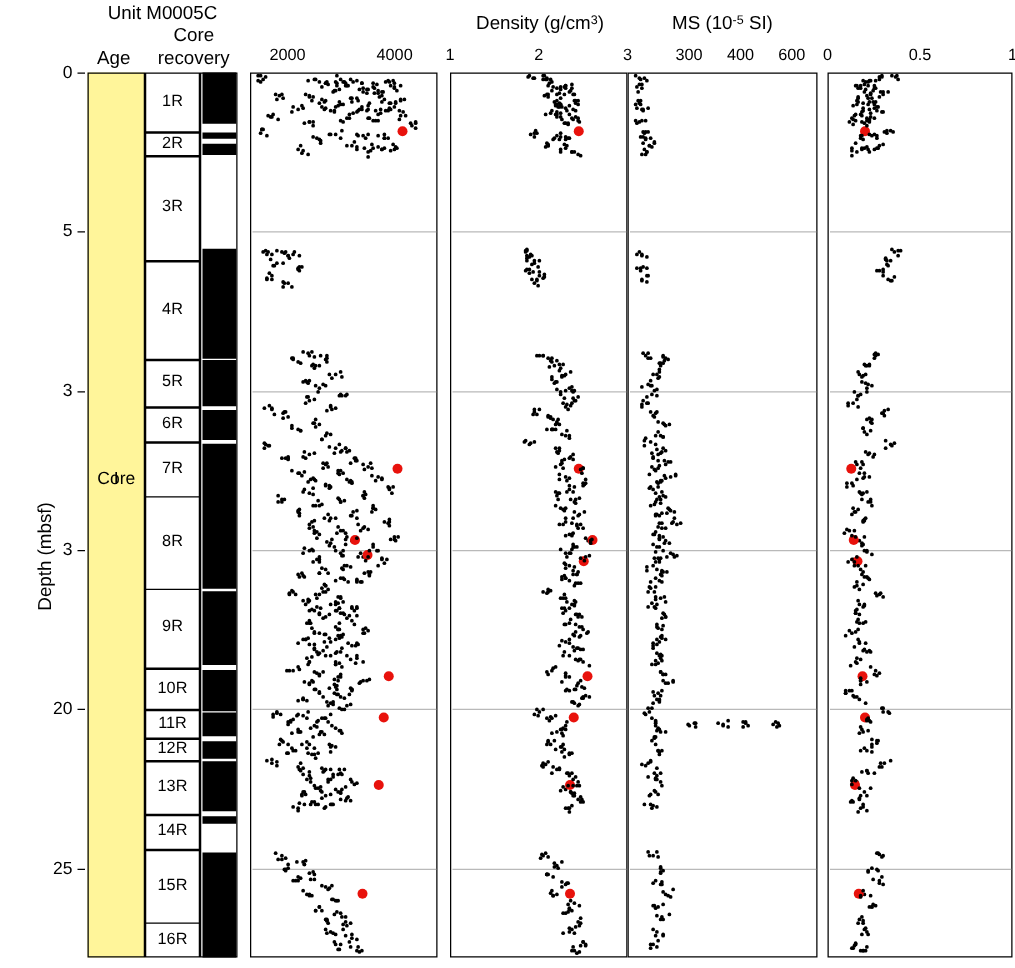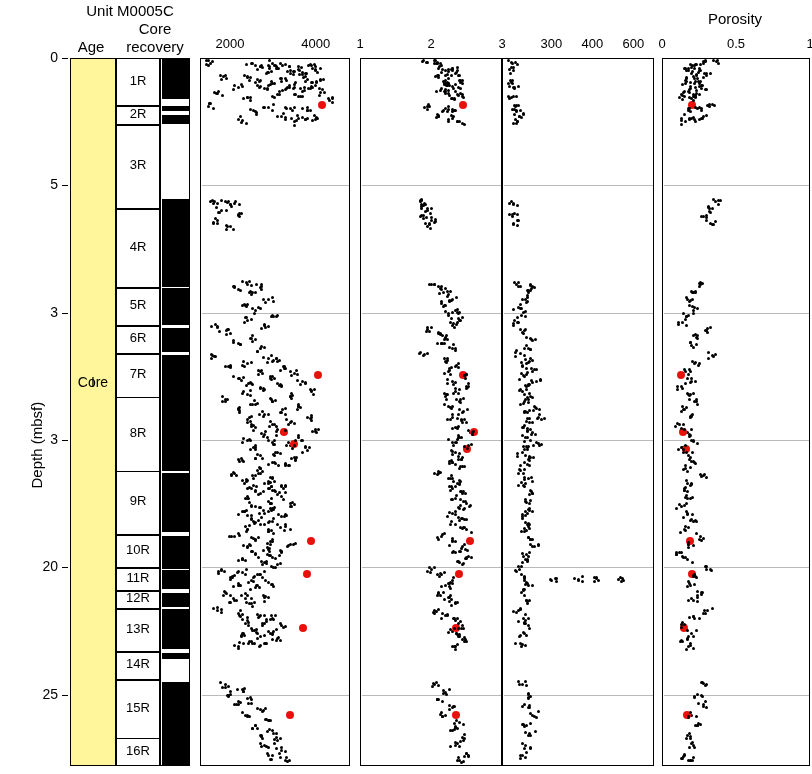--- a/index.html
+++ b/index.html
@@ -26,21 +26,26 @@
 </head>
 <body>
 
 <div id="root">
 
   <div class="abs hdr ctr" style="left:70px;top:2px;width:120px;">Unit M0005C</div>
   <div class="abs hdr ctr" style="left:66px;top:38px;width:50px;">Age</div>
   <div class="abs hdr ctr" style="left:118px;top:20px;width:74px;">Core</div>
   <div class="abs hdr ctr" style="left:112px;top:38px;width:86px;">recovery</div>
 
-  <div class="abs hdr ctr" style="left:660px;top:10px;width:150px;">Porosity</div>
+  <div class="abs hdr ctr" style="left:358px;top:10px;width:148px;">
+    <span>Density (g/cm</span><span class="sup">3</span><span>)</span>
+  </div>
+  <div class="abs hdr ctr" style="left:498px;top:10px;width:160px;">
+    <span>MS (10</span><span class="sup">-5</span><span> SI)</span>
+  </div>
 
   <div class="ylabel" style="left:-24px;top:420px;width:120px;">Depth (mbsf)</div>
 
   <div id="dyn">
       <div class="depth-label" style="left:24px;top:49px;">0</div>
       <div class="depth-tick" style="left:62px;top:58px;"></div>
       <div class="depth-label" style="left:24px;top:176.33812949640287px;">5</div>
       <div class="depth-tick" style="left:62px;top:185.33812949640287px;"></div>
       <div class="depth-label" style="left:24px;top:303.67625899280574px;">3</div>
       <div class="depth-tick" style="left:62px;top:312.67625899280574px;"></div>

